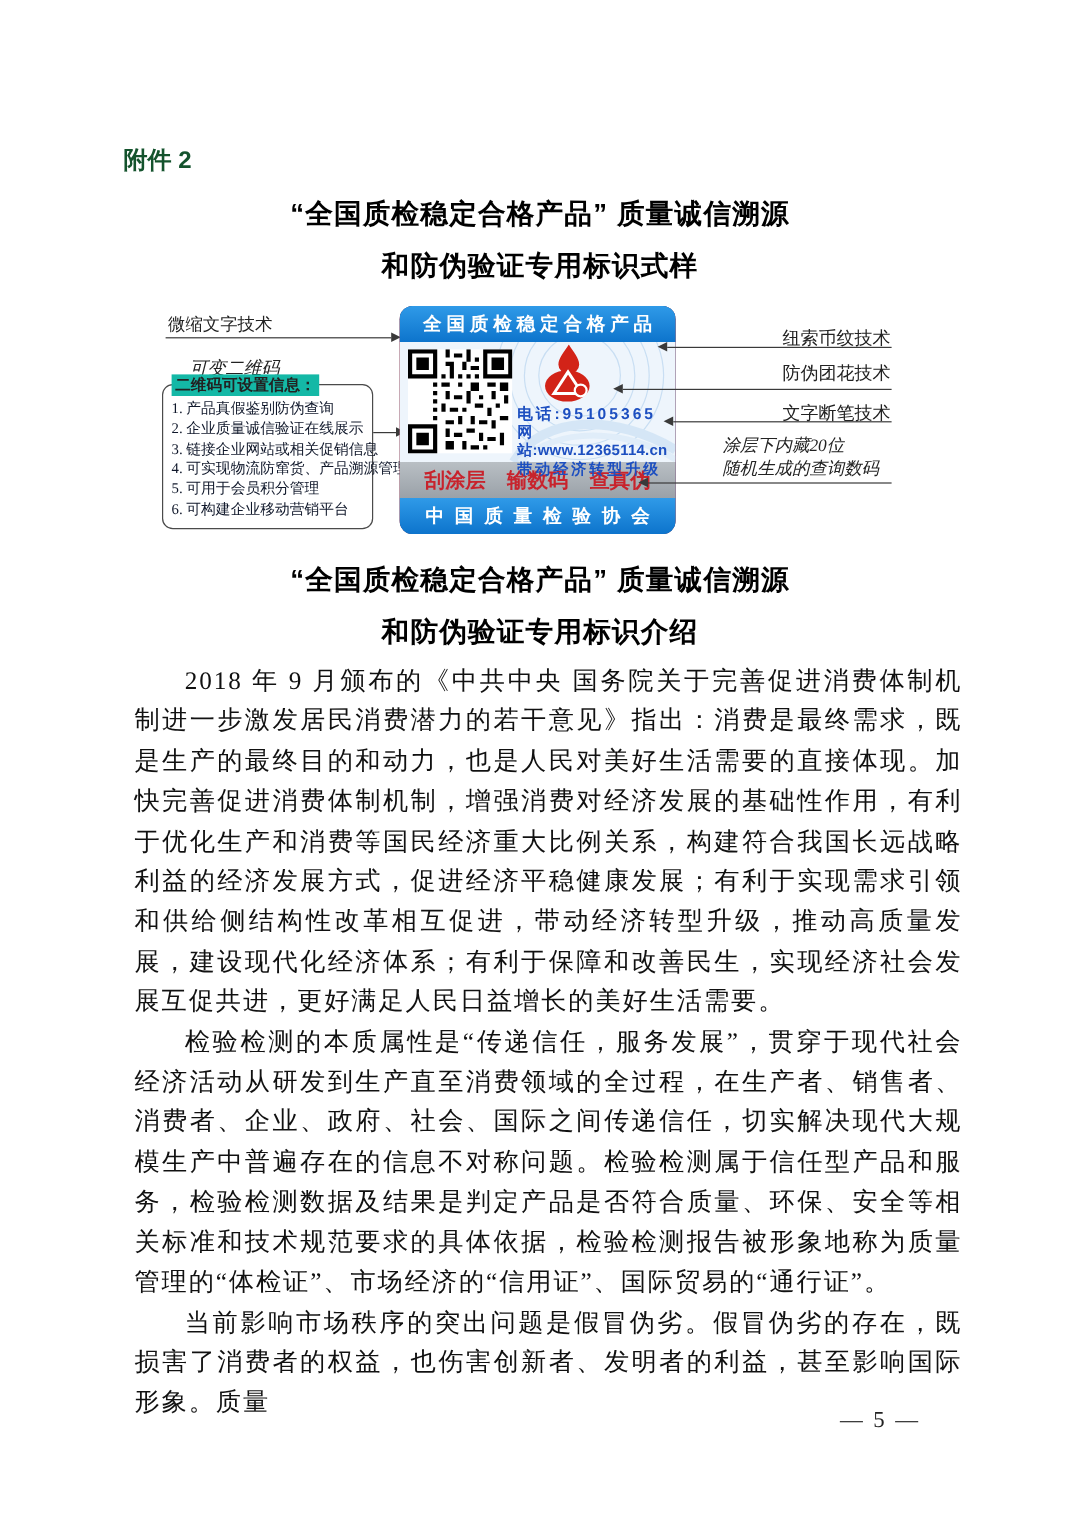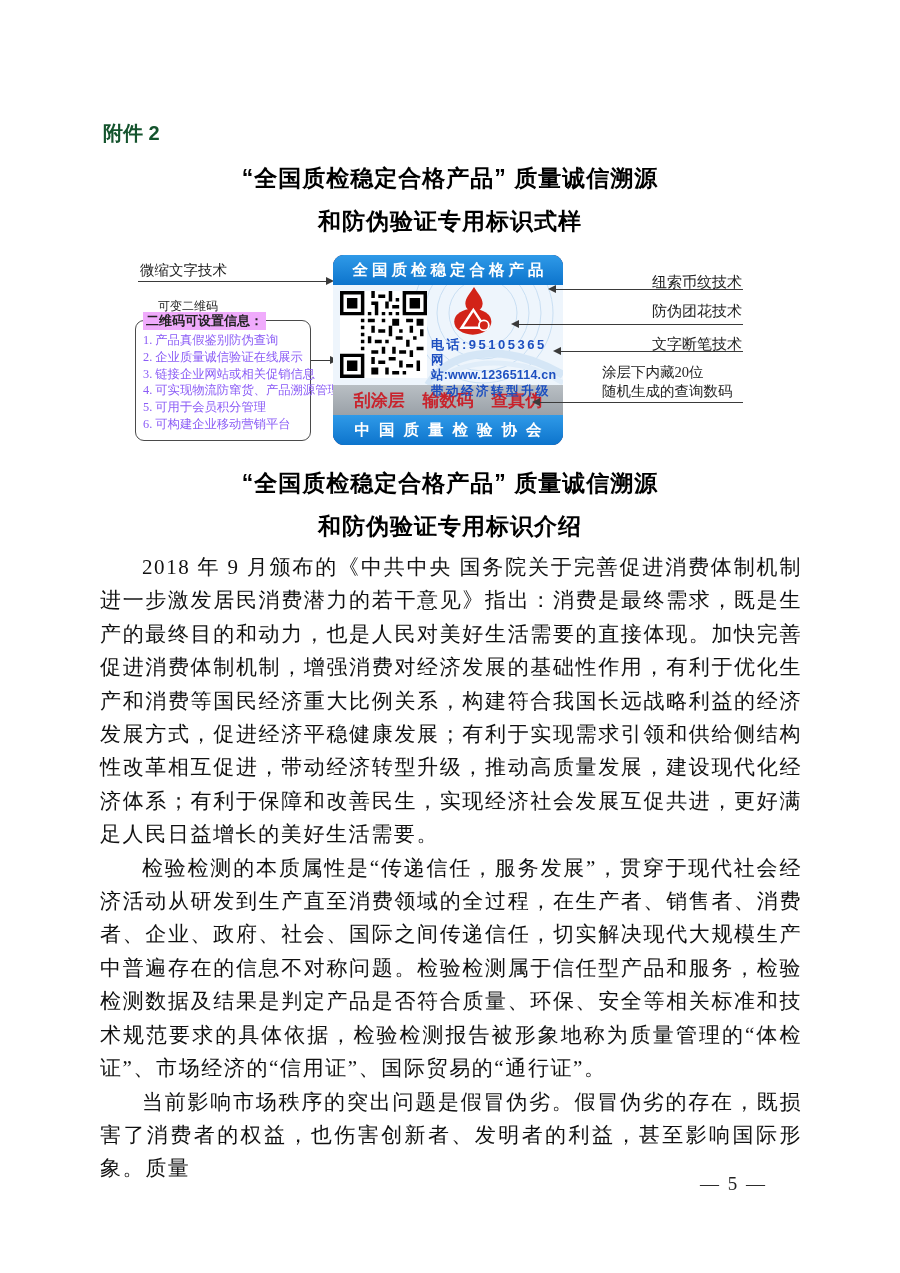--- a/index.html
+++ b/index.html
@@ -21,26 +21,26 @@
   .ann { position:absolute; font-size:14.5px; color:#222; white-space:nowrap; }
   .conn { position:absolute; height:0; border-top:1.5px solid #3a3a3a; }
   .arrow-r { position:absolute; width:0; height:0;
     border-top:4.5px solid transparent; border-bottom:4.5px solid transparent;
     border-left:8px solid #3a3a3a; }
   .arrow-l { position:absolute; width:0; height:0;
     border-top:4.5px solid transparent; border-bottom:4.5px solid transparent;
     border-right:8px solid #3a3a3a; }
   .qr-box { position:absolute; left:135px; top:67px; width:176px; height:121px;
     border:1.4px solid #4a4a4a; border-radius:9px; background:#fff; }
-  .qr-box .legend { position:absolute; top:-9px; left:7px; background:#f0abfc;
+  .qr-box .legend { position:absolute; top:-9px; left:7px; background:#14b8a6;
     padding:0 3px; font-size:13px; font-weight:600; color:#222; white-space:nowrap; }
   .qr-box ul { list-style:none; padding:11px 4px 0 7px; }
-  .qr-box li { font-size:12.3px; line-height:16.8px; color:#8b5cf6; white-space:nowrap; }
+  .qr-box li { font-size:12.3px; line-height:16.8px; color:#0f172a; white-space:nowrap; }
   .r-ann { position:absolute; right:158px; font-size:15px; color:#222; white-space:nowrap; }
-  .coating { position:absolute; left:602px; top:110px; font-size:14.5px; line-height:19px; color:#222; }
+  .coating { position:absolute; left:602px; top:110px; font-size:14.5px; line-height:19px; color:#222;font-style:italic; }
   
   .sticker { position:absolute; left:333px; top:2px; width:230px; height:190px;
     border-radius:11px; overflow:hidden; background:#b91c1c;
     box-shadow:0 0 0 1px #0d6fc0 inset; font-family:"Liberation Sans", sans-serif; }
   .sticker .bar { height:30px; display:flex; align-items:center; justify-content:center;
     background:linear-gradient(#2f9ae8,#0d74cc); color:#fff; font-weight:700; }
   .sticker .bar.top { font-size:15.5px; letter-spacing:4px; text-indent:4px; }
   .sticker .bar.bottom { font-size:15.5px; letter-spacing:9px; text-indent:9px; }
   .sticker .mid { position:relative; height:100px; background:#eef5fc; }
   .sticker .qr { position:absolute; left:7px; top:6px; width:87px; height:87px; }
@@ -50,21 +50,21 @@
   .sticker .contact .ln1 { font-size:13px; letter-spacing:2.5px; }
   .sticker .contact .ln2 { font-size:12.5px; letter-spacing:0.2px; }
   .sticker .contact .ln3 { font-size:12.5px; letter-spacing:2.5px; }
   .sticker .scratch { height:30px; display:flex; align-items:center; justify-content:center;
     background:linear-gradient(#b9bfc4,#9aa1a8); color:#c8232c; font-weight:700;
     font-size:17px; word-spacing:13px; }
   .wm { position:absolute; inset:0; opacity:.45; }
   
   .body-text { position:absolute; left:100px; top:551px; width:702px;
     font-size:21px; line-height:33.4px; text-align:justify; letter-spacing:1.6px; color:#111; }
-  .body-text p { text-indent:2em; }
+  .body-text p { text-indent:2em;margin-left:12px; }
   .page-num { position:absolute; top:1173px; right:133px; font-size:19px;
     letter-spacing:2px; color:#222; }
 </style>
 </head>
 <body>
 
 <div class="page">
 
   <div class="attachment">附件 2</div>
 
@@ -72,21 +72,21 @@
     <div>“全国质检稳定合格产品” 质量诚信溯源</div>
     <div>和防伪验证专用标识式样</div>
   </div>
 
   <div class="diagram">
 
     <div class="ann" style="left:140px; top:8px;">微缩文字技术</div>
     <div class="conn" style="left:138px; top:28px; width:188px;"></div>
     <span class="arrow-r" style="left:326px; top:24px;"></span>
 
-    <div class="ann" style="left:158px; top:45px; font-size:12px;">可变二维码</div>
+    <div class="ann" style="left:158px; top:45px; font-size:15px;font-style:italic;">可变二维码</div>
 
     <div class="qr-box">
       <div class="legend">二维码可设置信息：</div>
       <ul>
         <li>1. 产品真假鉴别防伪查询</li>
         <li>2. 企业质量诚信验证在线展示</li>
         <li>3. 链接企业网站或相关促销信息</li>
         <li>4. 可实现物流防窜货、产品溯源管理</li>
         <li>5. 可用于会员积分管理</li>
         <li>6. 可构建企业移动营销平台</li>

